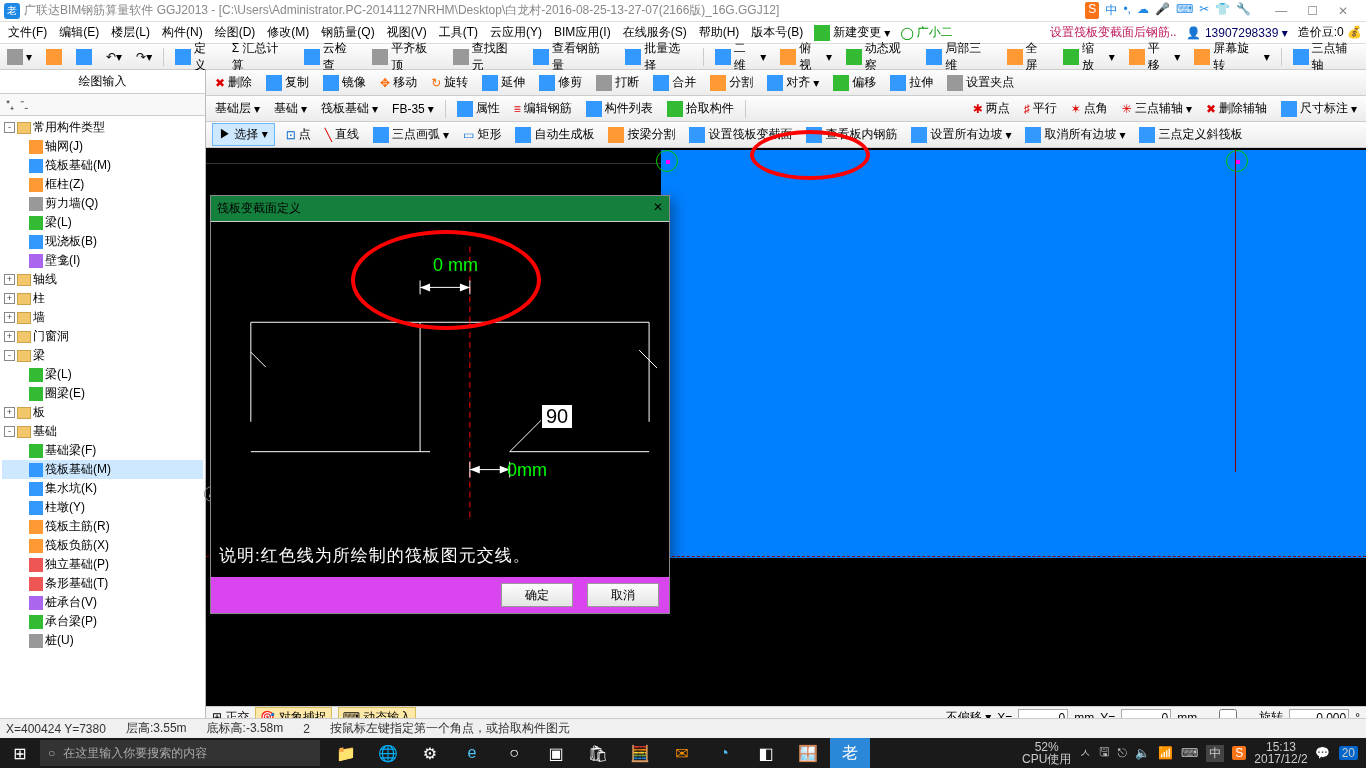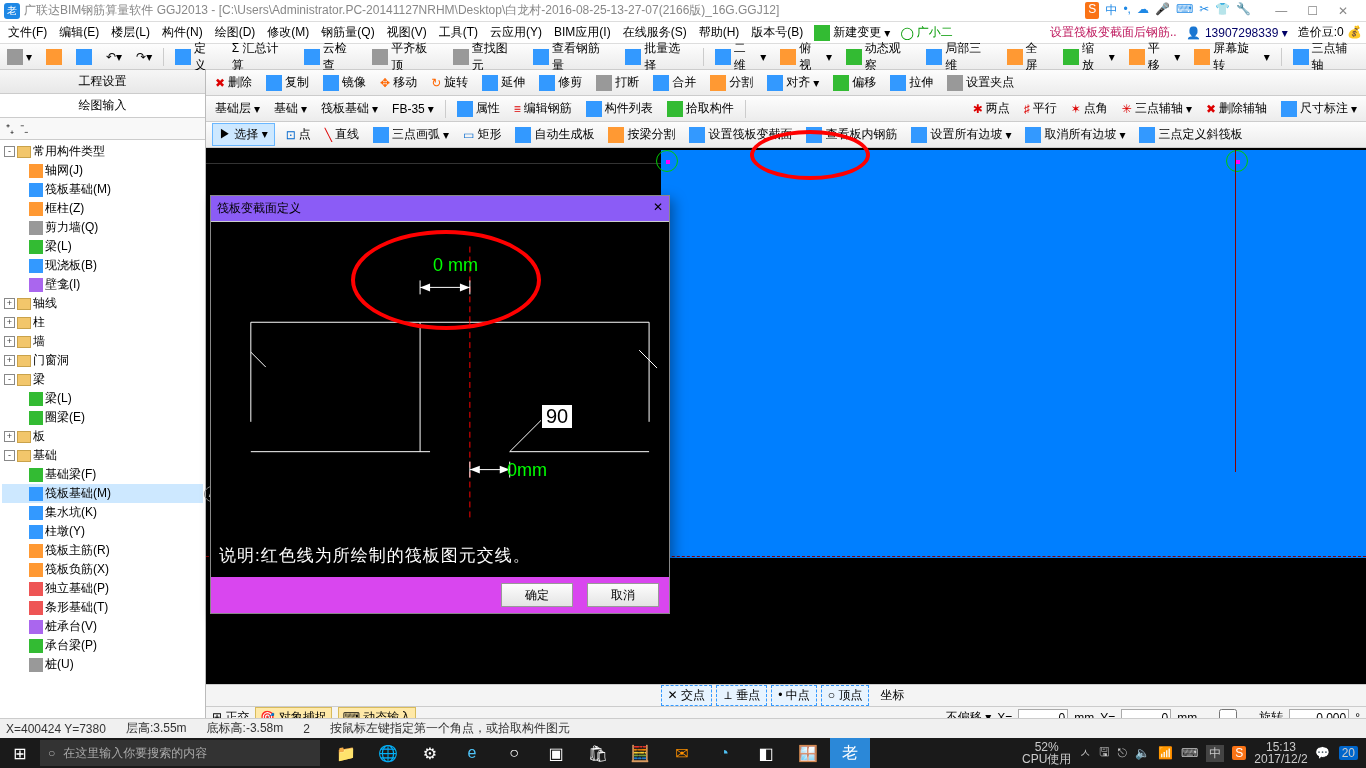--- a/index.html
+++ b/index.html
@@ -63,21 +63,21 @@
 .inputbar input { width: 50px; height: 18px; text-align: right; border: 1px solid #aaa; padding: 0 2px; }
 .inputbar .push-right { margin-left: auto; }
 .status { position: absolute; bottom: 30px; left: 0; right: 0; height: 20px; background: #f0f0f0; border-top: 1px solid #ccc; display: flex; align-items: center; gap: 20px; padding: 0 6px; color: #333; }
 .taskbar { position: absolute; bottom: 0; left: 0; right: 0; height: 30px; background: #1a1a1a; display: flex; align-items: center; color: #fff; }
 .taskbar .start { width: 40px; text-align: center; font-size: 16px; }
 .taskbar .search { width: 280px; height: 26px; background: #333; display: flex; align-items: center; padding: 0 8px; color: #aaa; gap: 8px; }
 .taskbar .apps { display: flex; gap: 2px; margin-left: 6px; }
 .taskbar .app { width: 40px; height: 30px; display: flex; align-items: center; justify-content: center; font-size: 16px; }
 .taskbar .tray { margin-left: auto; display: flex; align-items: center; gap: 8px; padding: 0 8px; font-size: 11px; color:#ccc; }
 .dialog { position: absolute; top: 195px; left: 210px; width: 460px; background: #f0f0f0; border: 1px solid #888; box-shadow: 4px 4px 12px rgba(0,0,0,0.35); z-index: 50; }
-.dialog .dlg-title { display: flex; padding: 4px 6px; background: #8b5cf6; border-bottom: 1px solid #ccc; }
+.dialog .dlg-title { display: flex; padding: 4px 6px; background: #15803d; border-bottom: 1px solid #ccc; }
 .dialog .dlg-title .t { flex: 1; }
 .dialog .dlg-body { height: 316px; background: #000; position: relative; }
 .dialog .dlg-body svg { width: 100%; height: 100%; }
 .dialog .dlg-notice { background: #000; color: #fff; font-size: 17px; padding: 6px 8px 10px; letter-spacing: 1px; }
 .dialog .dlg-btns { display: flex; justify-content: flex-end; gap: 14px; padding: 6px 10px; background: #d946ef; }
 .dialog .dlg-btns button { width: 72px; height: 24px; background: linear-gradient(#fdfdfd,#e4e4e4); border: 1px solid #999; }
 .oval { position: absolute; border: 4px solid #ff0000; border-radius: 50%; z-index: 60; pointer-events: none; }
 .oval.o1 { top: 130px; left: 750px; width: 120px; height: 50px; }
 .oval.o2 { top: 8px; left: 140px; width: 190px; height: 100px; }
 .marker { position: absolute; width:22px; height:22px; border:1px solid #0c0; border-radius:50%; }
@@ -193,21 +193,20 @@
   <span class="tbtn">
       <span class="ticon ico-blue"></span>
       <span>三点辅轴</span>
     </span>
 </div>
 
 <div class="workspace">
 
   <div class="left-panel">
     <div class="panel-tabs">
-      <div class="tab">工程设置</div>
       <div class="tab" style="background:#fff">绘图输入</div>
     </div>
     <div class="mini-tb">
         <span>⁺₊</span>
         <span>⁻₋</span>
       </div>
     <div class="tree" id="tree">
         <div class="node d0">
           <span class="exp">-</span>
           <span class="folder"></span>
@@ -502,27 +501,20 @@
         </div>
       <div class="cross1"></div>
       <div class="cross2"></div>
       <div class="origin">
         <div class="lblA">A</div>
           <div class="arrY"></div>
           <div class="arrX"></div>
       </div>
     </div>
 
-    <div class="snapbar">
-      <span class="s on">✕ 交点</span>
-      <span class="s on">⊥ 垂点</span>
-      <span class="s on">• 中点</span>
-      <span class="s on">○ 顶点</span>
-      <span class="s">坐标</span>
-    </div>
 
     <div class="inputbar">
       <span>⊞ <span>正交</span></span>
       <span class="on">🎯 <span>对象捕捉</span></span>
       <span class="on">⌨ <span>动态输入</span></span>
       <span class="push-right"><span>不偏移</span> ▾</span>
       <span>X=</span>
       <input value="0" style="">
       <span>mm</span>
       <span>Y=</span>

